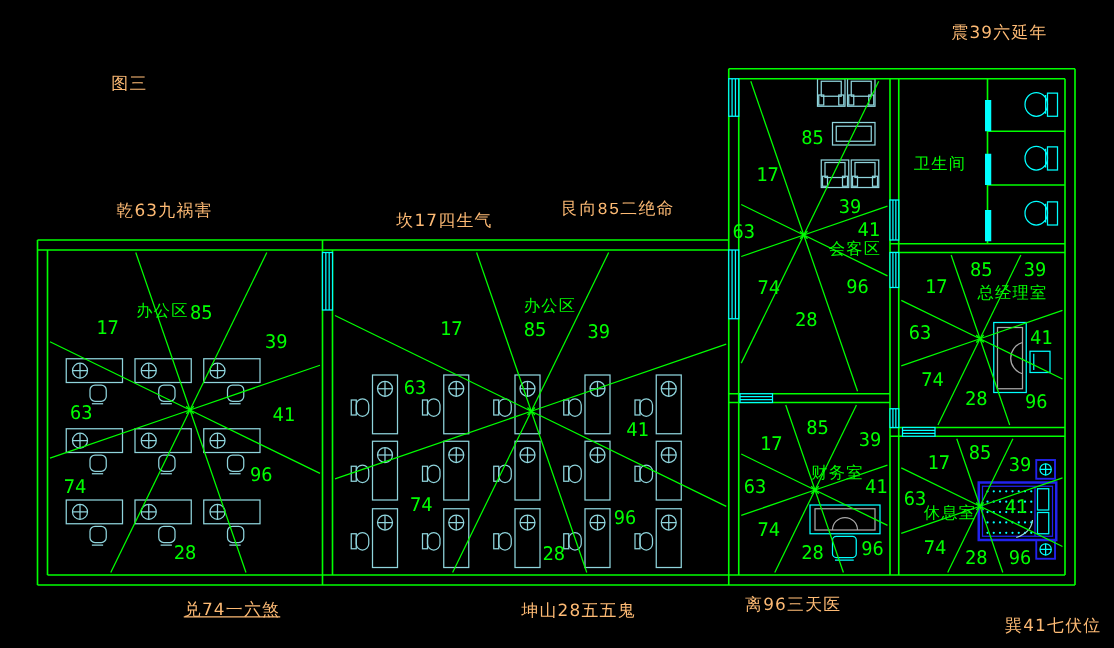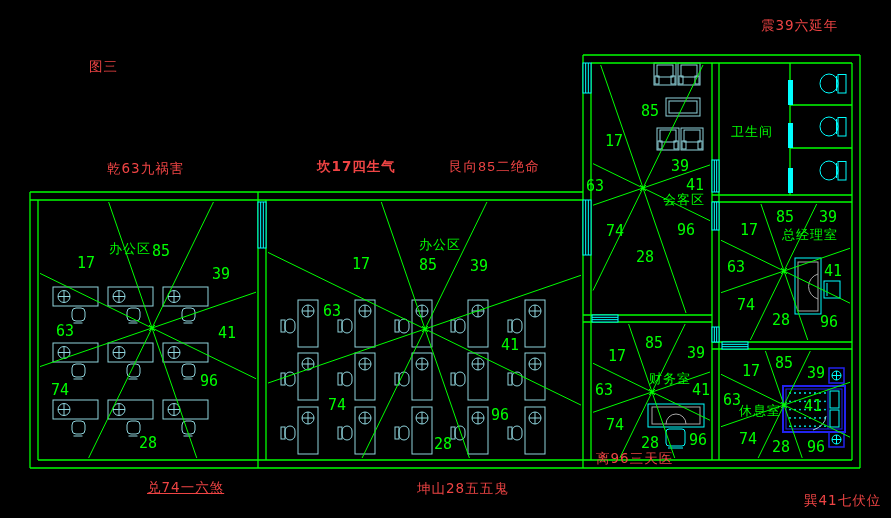--- a/index.html
+++ b/index.html
@@ -1,19 +1,19 @@
 <!DOCTYPE html>
 <html><head>
 <meta charset="utf-8">
 <style>
   html,body{margin:0;padding:0;background:#000;}
   #stage{position:relative;width:891px;height:518px;background:#000;overflow:hidden;
          font-family:"DejaVu Sans",sans-serif;}
   #plan{position:absolute;left:0;top:0;}
-  .edge-label{position:absolute;color:#ef4444;font-size:13.5px;letter-spacing:1px;
+  .edge-label{position:absolute;color:#fdba74;font-size:13.5px;letter-spacing:1px;
               white-space:nowrap;font-family:"DejaVu Sans",sans-serif;}
   text{font-family:"DejaVu Sans",sans-serif;}
   .num{font-family:"DejaVu Sans Mono",monospace;font-size:15px;fill:#00ff00;}
   .rlabel{font-size:13px;fill:#00ff00;letter-spacing:1px;}
 </style>
 </head>
 <body>
 
 <div id="stage">
   <svg id="plan" width="891" height="518" viewBox="0 0 891 518">
@@ -567,22 +567,22 @@
         <text x="732" y="400" class="num" text-anchor="middle" dominant-baseline="middle">63</text>
         <text x="813" y="406" class="num" text-anchor="middle" dominant-baseline="middle">41</text>
         <text x="748" y="439" class="num" text-anchor="middle" dominant-baseline="middle">74</text>
         <text x="781" y="447" class="num" text-anchor="middle" dominant-baseline="middle">28</text>
         <text x="816" y="447" class="num" text-anchor="middle" dominant-baseline="middle">96</text>
         <text x="760" y="411" class="rlabel" text-anchor="middle" dominant-baseline="middle">休息室</text>
       </g>
     </svg>
   <div id="edge-labels">
     <div class="edge-label" style="left: 89px; top: 58px;">图三</div>
-    <div class="edge-label" style="left: 93px; top: 160px; margin-left: 14px;">乾63九祸害</div>
-    <div class="edge-label" style="left: 317px; top: 158px; font-weight: bold;">坎17四生气</div>
+    <div class="edge-label" style="left: 93px; top: 160px;">乾63九祸害</div>
+    <div class="edge-label" style="left: 317px; top: 168px;">坎17四生气</div>
     <div class="edge-label" style="left: 449px; top: 158px; font-family: Liberation Mono, monospace;">艮向85二绝命</div>
     <div class="edge-label" style="left: 761px; top: 17px;">震39六延年</div>
     <div class="edge-label" style="left: 147px; top: 479px; text-decoration: underline;">兑74一六煞</div>
     <div class="edge-label" style="left: 417px; top: 480px;">坤山28五五鬼</div>
-    <div class="edge-label" style="left: 596px; top: 450px;">离96三天医</div>
+    <div class="edge-label" style="left: 596px; top: 475px;">离96三天医</div>
     <div class="edge-label" style="left: 804px; top: 492px;">巽41七伏位</div>
   </div>
 </div>
 
 </body></html>

